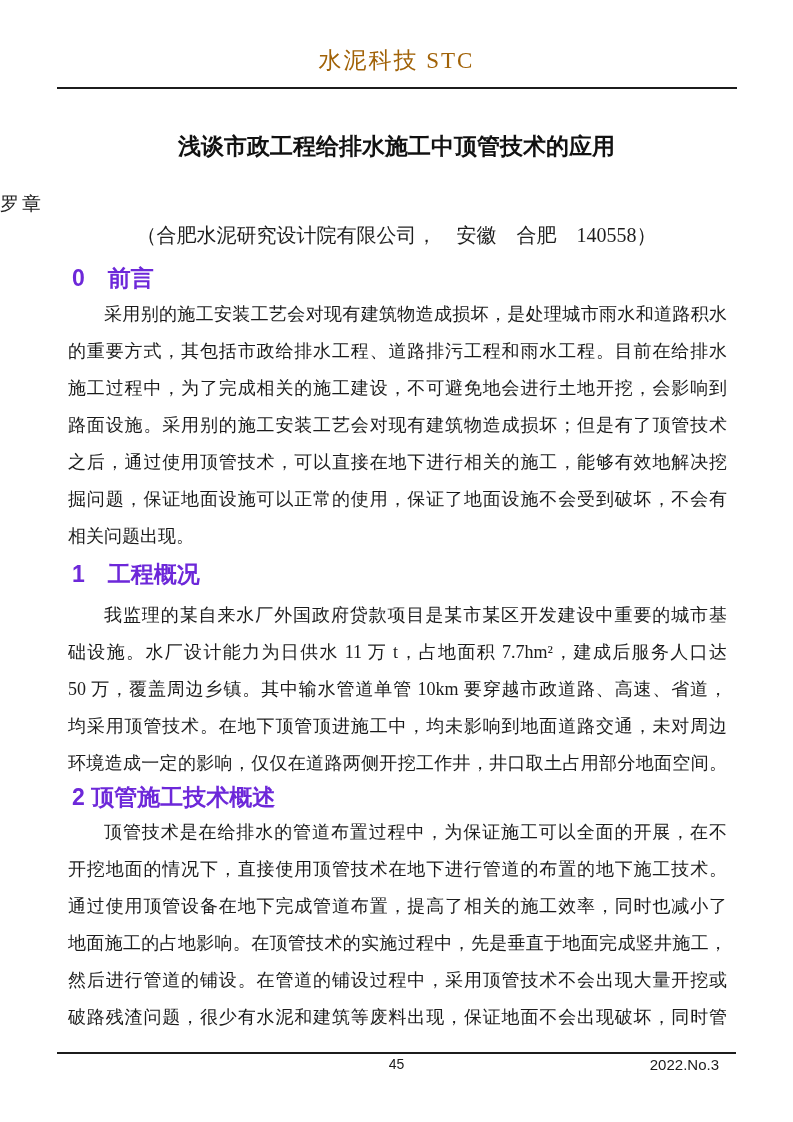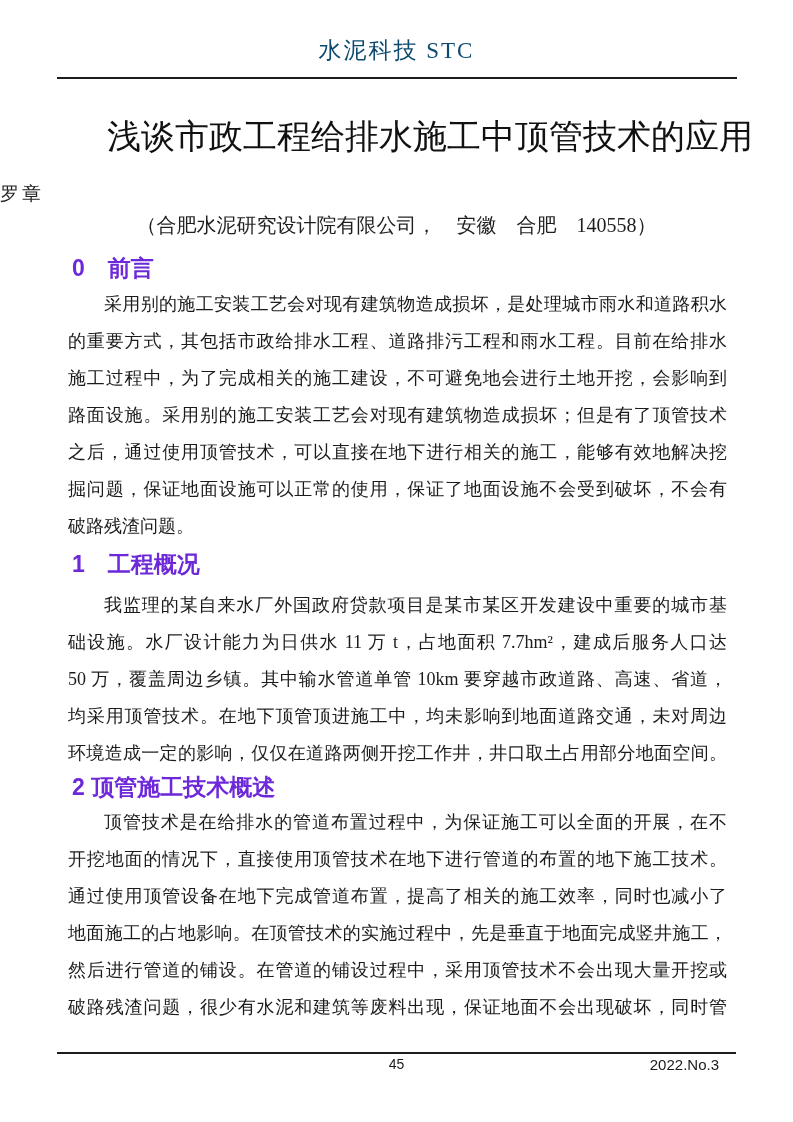--- a/index.html
+++ b/index.html
@@ -6,38 +6,38 @@
   .page {
     position: relative;
     width: 793px;
     height: 1122px;
     background: #ffffff;
     color: #1d1d1d;
     overflow: hidden;
     font-family: "Liberation Serif", "DejaVu Serif", serif;
   }
   .journal-title {
-    padding-top: 35px;
+    padding-top: 45px;
     text-align: center;
     font-size: 23px;
     letter-spacing: 2px;
     font-family: "Liberation Serif", "DejaVu Serif", serif;
-    color: #0c4a6e;
+    color: #a16207;
   }
   .header-rule {
     margin: 11px 56px 0 57px;
     border-top: 2px solid #1c1c1c;
     height: 0;
   }
   .article-title {
     margin: 34px 40px 0 40px;
-    text-align: right;
-    font-size: 34px;
+    text-align: center;
+    font-size: 23px;
     line-height: 46px;
-    font-weight: 400;
+    font-weight: 700;
     font-family: "Liberation Sans", "DejaVu Sans", sans-serif;
     color: #111111;
   }
   .author {
     margin-top: 22px;
     text-align: left;
     font-size: 19px;
     line-height: 26px;
     letter-spacing: 3px;
     color: #222222;
@@ -114,21 +114,21 @@
   <div class="content">
 
     <h2 class="sec-heading h0">0　前言</h2>
     <div class="para">
       <div class="bl ind">采用别的施工安装工艺会对现有建筑物造成损坏，是处理城市雨水和道路积水</div>
       <div class="bl">的重要方式，其包括市政给排水工程、道路排污工程和雨水工程。目前在给排水</div>
       <div class="bl">施工过程中，为了完成相关的施工建设，不可避免地会进行土地开挖，会影响到</div>
       <div class="bl">路面设施。采用别的施工安装工艺会对现有建筑物造成损坏；但是有了顶管技术</div>
       <div class="bl">之后，通过使用顶管技术，可以直接在地下进行相关的施工，能够有效地解决挖</div>
       <div class="bl">掘问题，保证地面设施可以正常的使用，保证了地面设施不会受到破坏，不会有</div>
-      <div class="bl short">破路残渣问题。</div>
+      <div class="bl short">相关问题出现。</div>
     </div>
 
     <h2 class="sec-heading h1">1　工程概况</h2>
     <div class="para">
       <div class="bl ind">我监理的某自来水厂外国政府贷款项目是某市某区开发建设中重要的城市基</div>
       <div class="bl">础设施。水厂设计能力为日供水 11 万 t，占地面积 7.7hm²，建成后服务人口达</div>
       <div class="bl">50 万，覆盖周边乡镇。其中输水管道单管 10km 要穿越市政道路、高速、省道，</div>
       <div class="bl">均采用顶管技术。在地下顶管顶进施工中，均未影响到地面道路交通，未对周边</div>
       <div class="bl">环境造成一定的影响，仅仅在道路两侧开挖工作井，井口取土占用部分地面空间。</div>
     </div>

